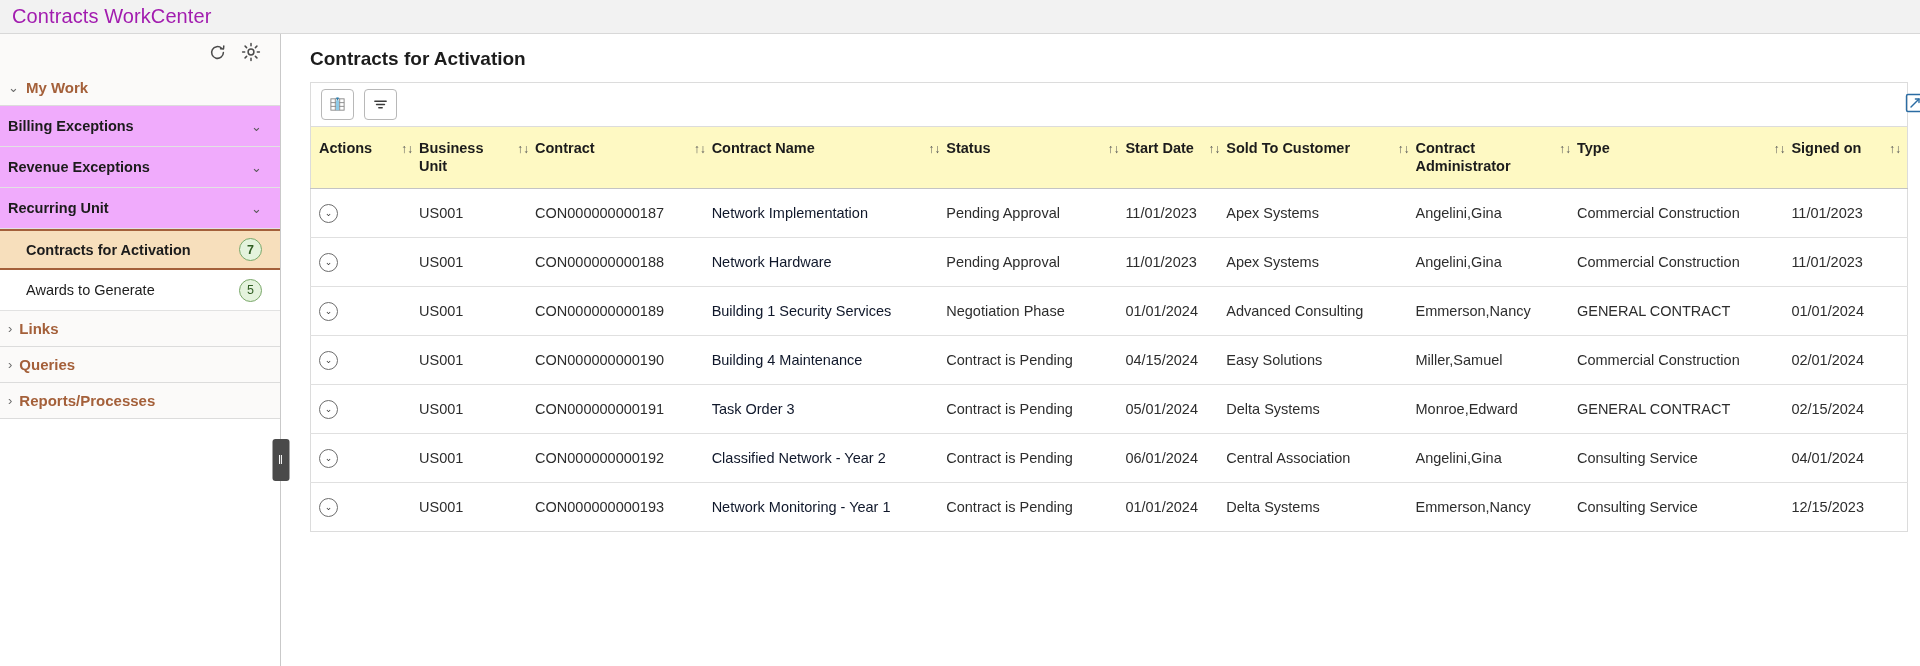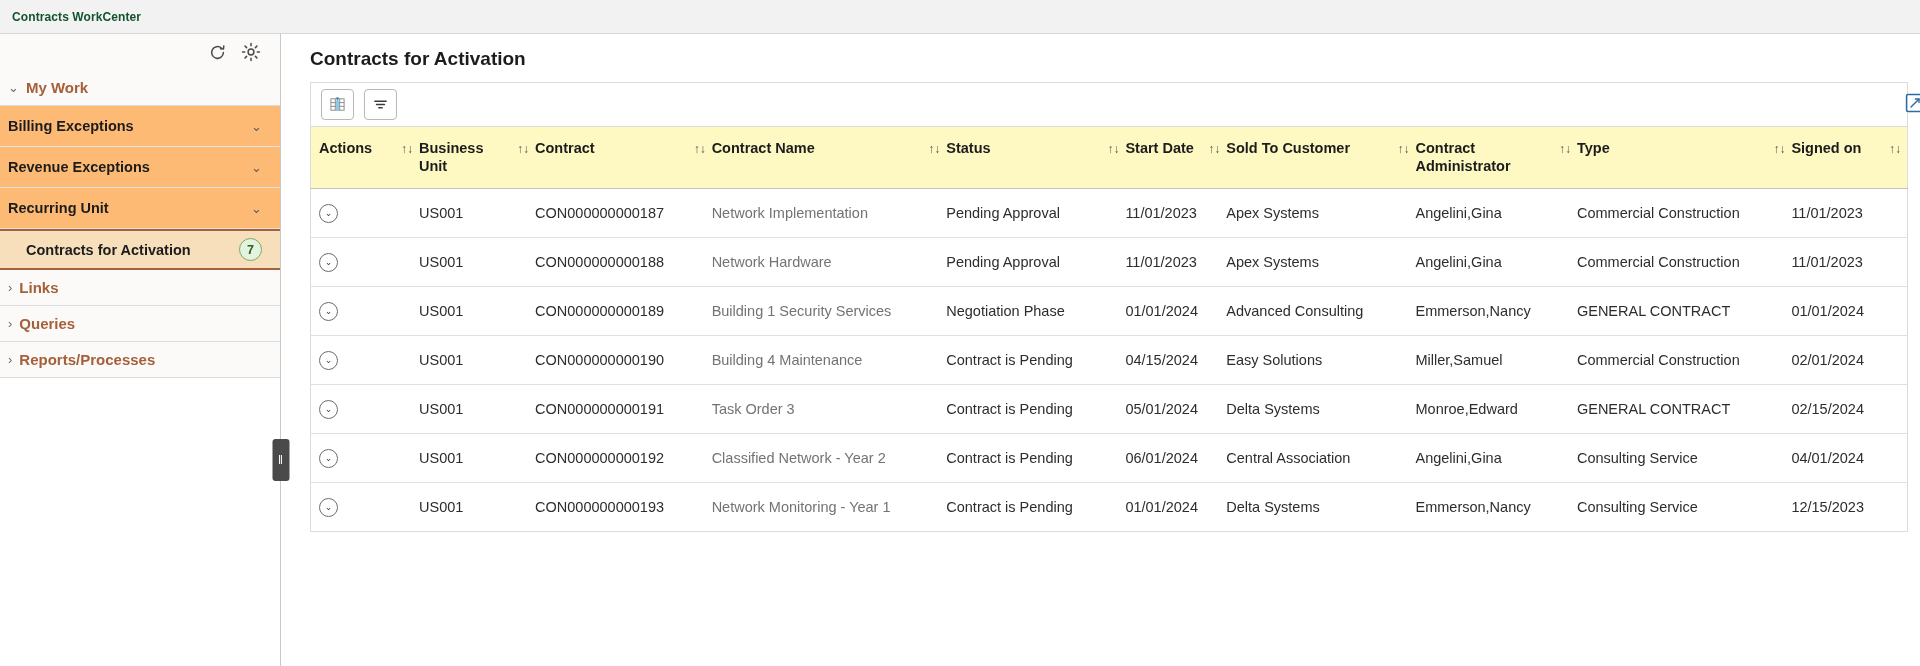--- a/index.html
+++ b/index.html
@@ -11,21 +11,21 @@
   }
   body { position: relative; }
 
   
   .app-header {
     height: 34px; background: #f2f2f2;
     border-bottom: 1px solid #d8d8d8;
     display: flex; align-items: center; padding-left: 12px;
   }
   .app-header .title {
-    font-size: 12px; font-weight: bold; color: #14532d;
+    font-size: 20px; font-weight: normal; color: #a21caf;
     letter-spacing: .1px;
   }
 
   
   .page-body { display: flex; height: 632px; position: relative; }
 
   
   .sidebar {
     width: 281px; min-width: 281px;
     background: #fbfaf9;
@@ -53,21 +53,21 @@
     border-bottom: 1px solid #dcdcdc;
   }
   .group-head .caret { font-size: 13px; color: #6b6b6b; font-weight: normal; line-height: 1; }
   .group-head.collapsed { border-bottom: 1px solid #dcdcdc; }
 
   .nav-row {
     display: flex; align-items: center; justify-content: space-between;
     padding: 0 18px 0 8px; height: 41px;
     border-bottom: 1px solid #e2e2e2;
     font-size: 14.5px; color: #1c1c1c; cursor: pointer;
-    background: #fdba74;
+    background: #f0abfc;
   }
   .nav-row .label { font-weight: bold; }
   .nav-row .chev { color: #5a5a5a; font-size: 13px; }
 
   .nav-child {
     display: flex; align-items: center; justify-content: space-between;
     padding: 0 18px 0 26px; height: 41px;
     font-size: 14.5px; color: #1c1c1c; cursor: pointer;
     background: #ffffff;
     border-bottom: 1px solid #e2e2e2;
@@ -144,21 +144,21 @@
   .th-text { line-height: 1.22; }
   .sort-ico { color: #555; font-size: 12px; white-space: nowrap; padding-top: 2px; cursor: pointer; }
   table.grid tbody td {
     border-bottom: 1px solid #e0e0e0;
     font-size: 14.5px; color: #2d2d2d;
     padding: 14px 6px 14px 0;
     height: 47px; vertical-align: middle;
     white-space: nowrap; overflow: hidden;
   }
   table.grid tbody tr:last-child td { border-bottom: none; }
-  .cell-link { color: #737373; text-decoration: none; cursor: pointer; }
+  .cell-link { color: #0f172a; text-decoration: none; cursor: pointer; }
   .row-action {
     width: 19px; height: 19px; border-radius: 50%;
     border: 1px solid #6d6d6d; color: #3c3c3c;
     display: inline-flex; align-items: center; justify-content: center;
     font-size: 9px; cursor: pointer; line-height: 1;
   }
 
   
   .c-actions { width: 86px; padding-left: 8px !important; }
   .c-bu      { width: 92px; }
@@ -211,20 +211,24 @@
       <span class="chev">⌄</span>
     </div>
     <div class="nav-row">
       <span class="label">Recurring Unit</span>
       <span class="chev">⌄</span>
     </div>
 
     <div class="nav-child selected">
       <span>Contracts for Activation</span>
       <span class="badge">7</span>
+    </div>
+    <div class="nav-child">
+      <span>Awards to Generate</span>
+      <span class="badge">5</span>
     </div>
 
     <div class="group-head collapsed">
       <span class="caret">›</span>
       <span>Links</span>
     </div>
     <div class="group-head collapsed">
       <span class="caret">›</span>
       <span>Queries</span>
     </div>

